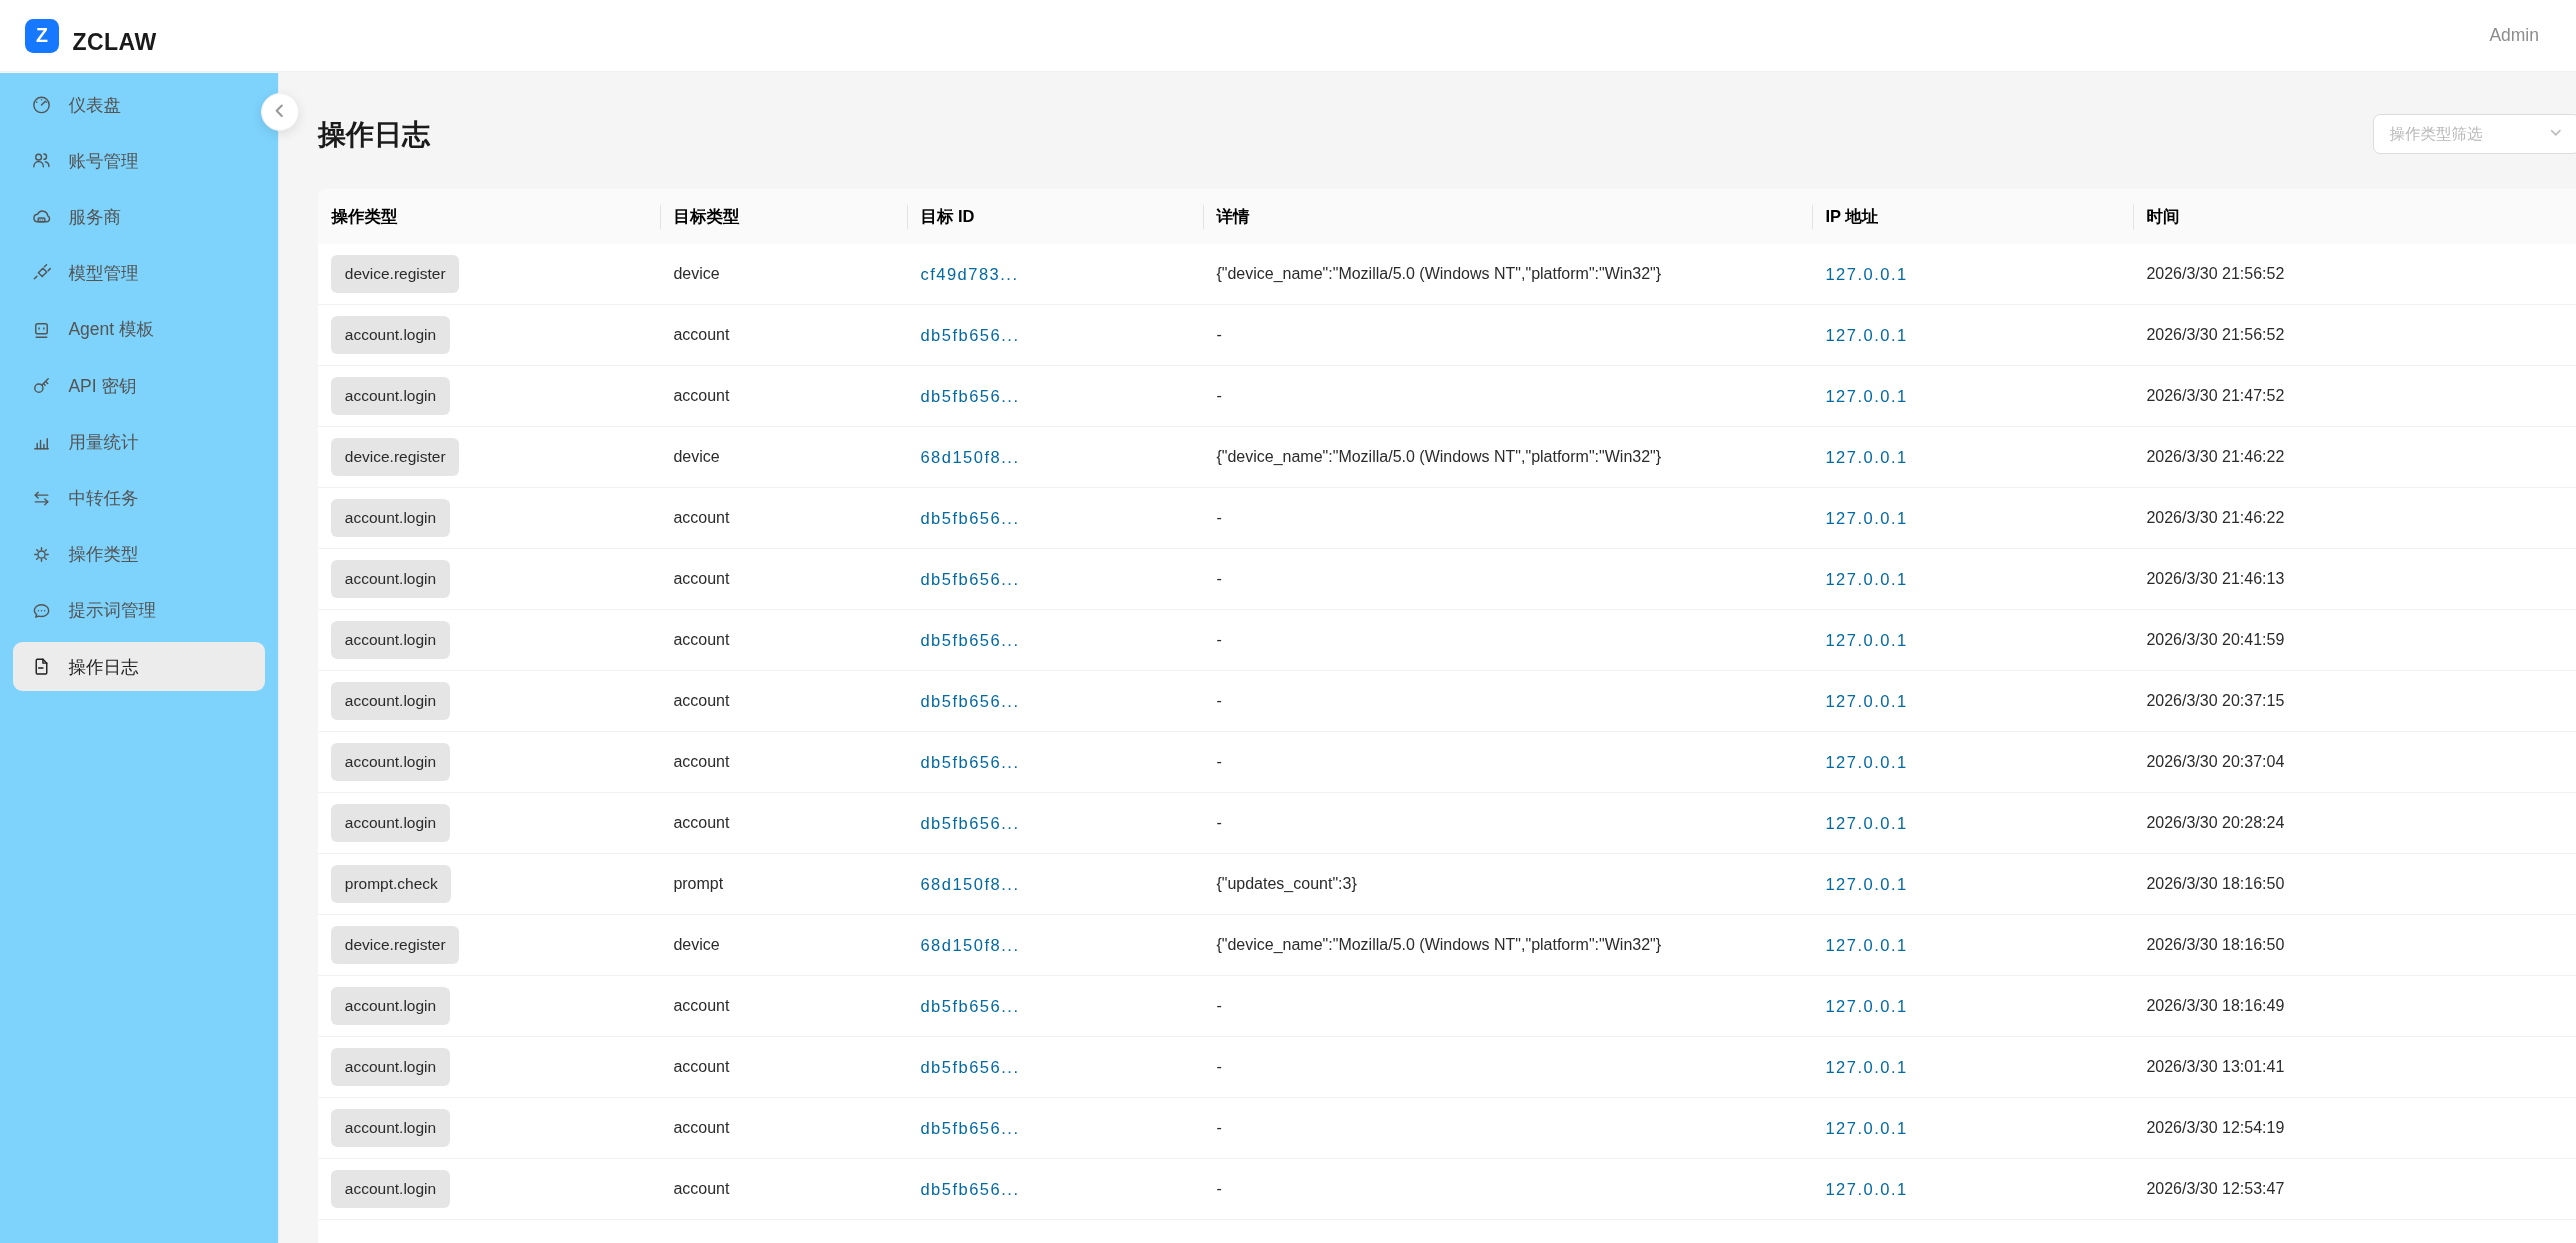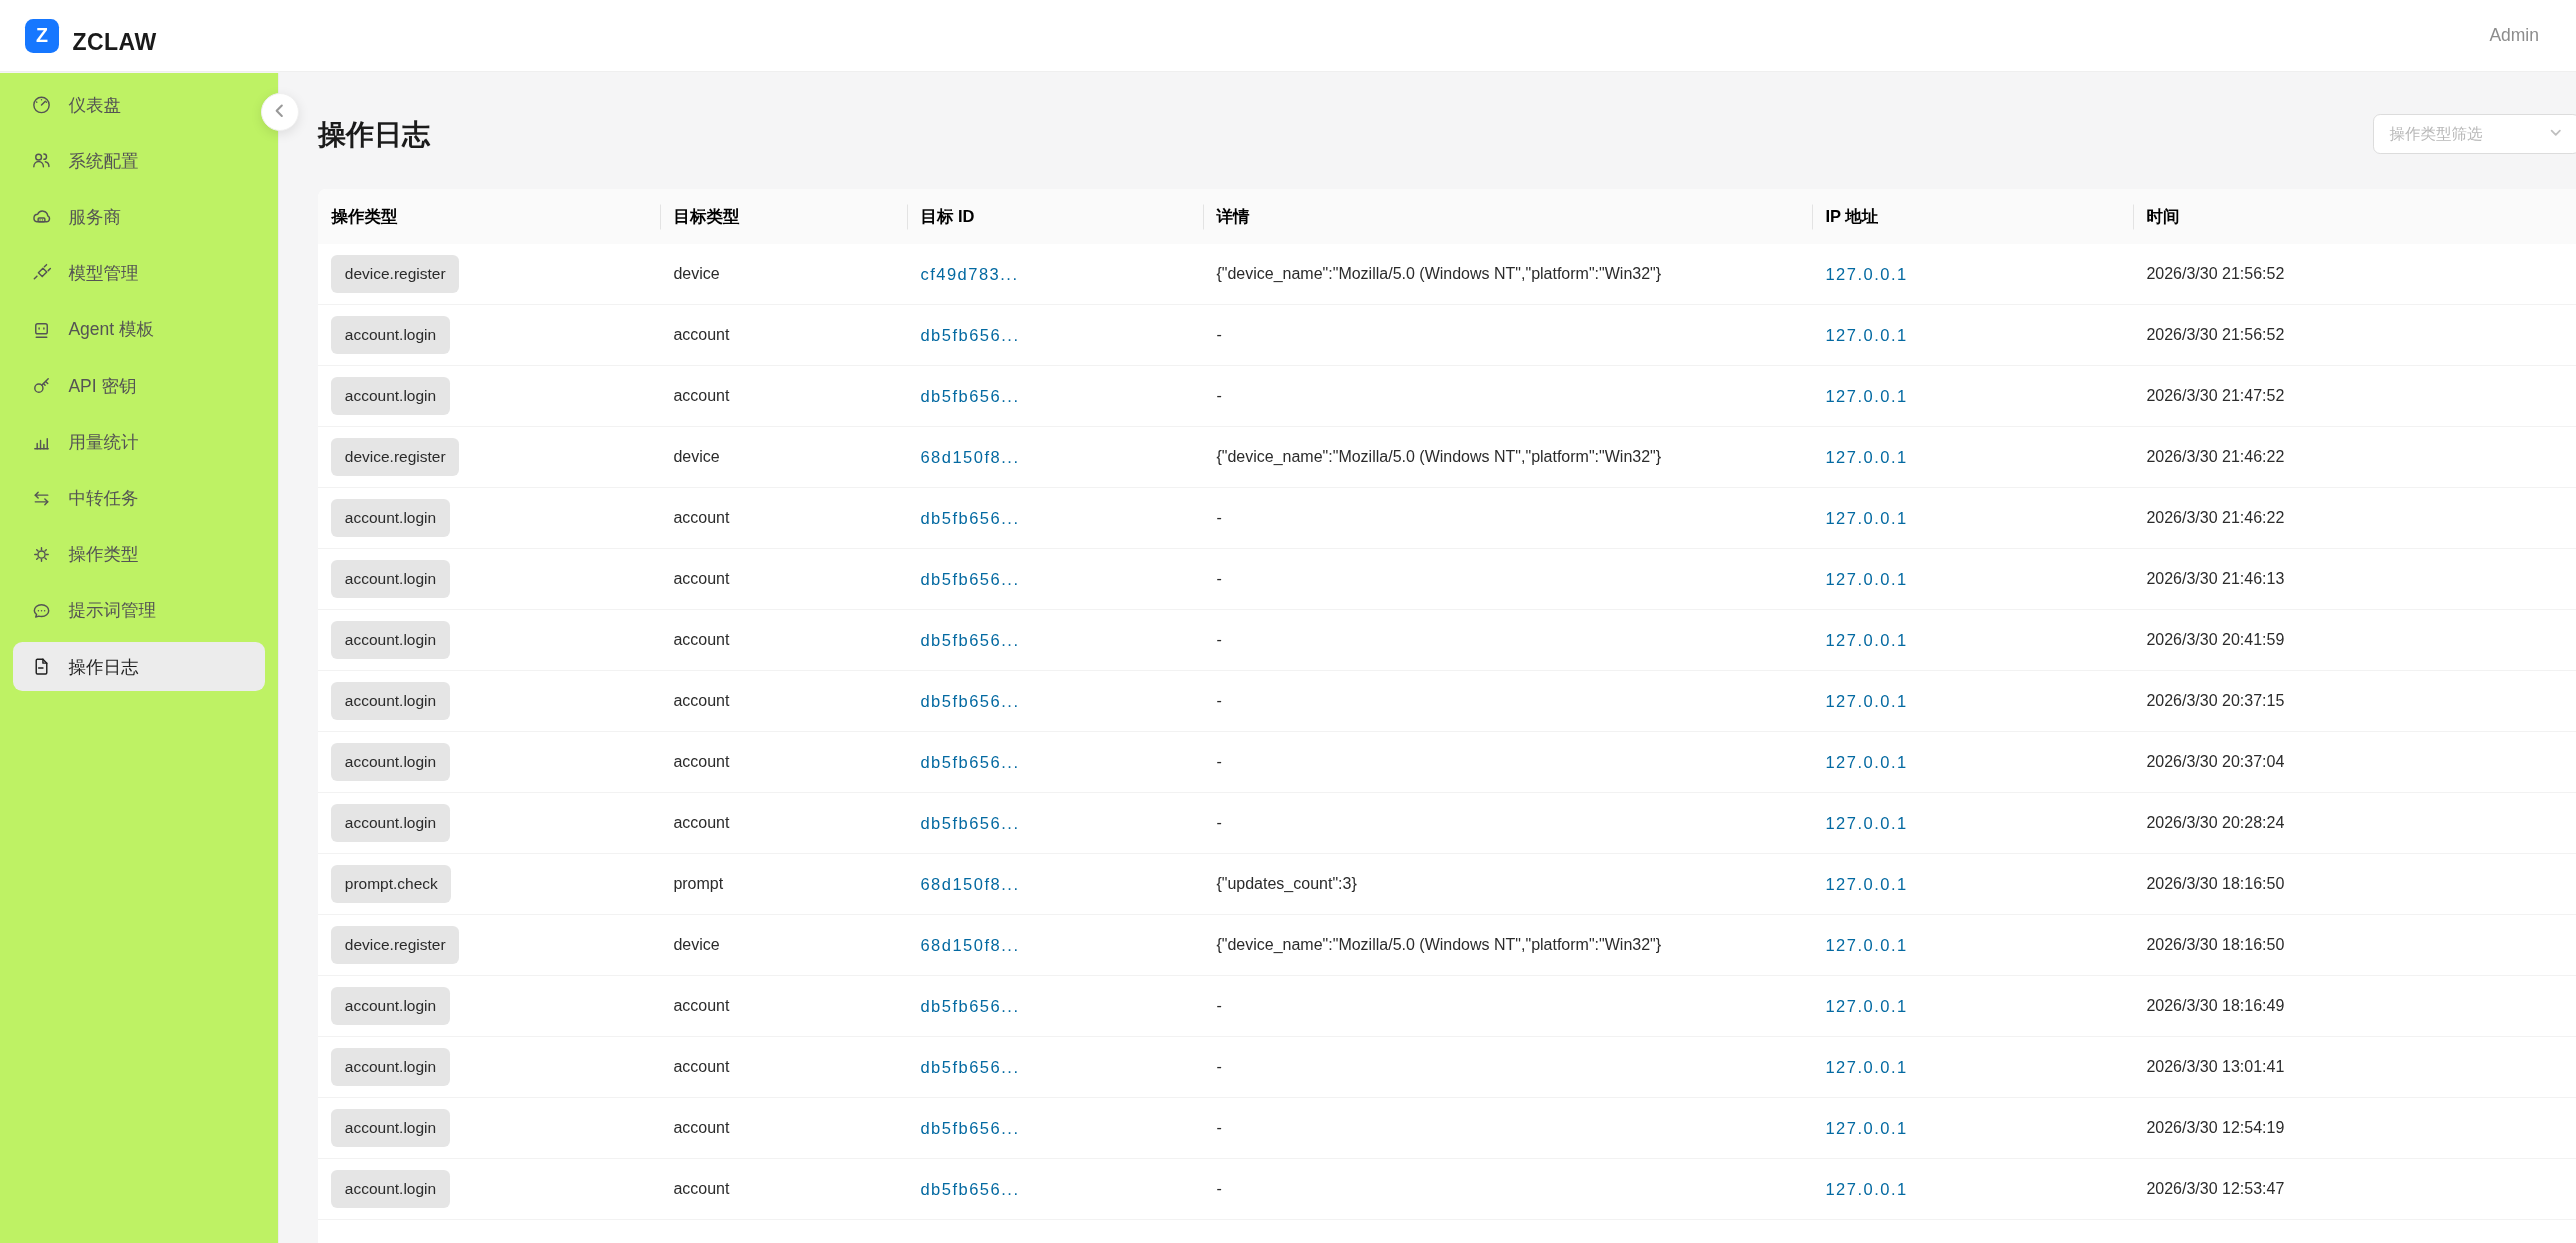--- a/index.html
+++ b/index.html
@@ -23,21 +23,21 @@
     width: 34px; height: 34px; border-radius: 8.2px;
     display: flex; align-items: center; justify-content: center;
     color: #fff; font-size: 19.6px; font-weight: 700;
   }
   .brand-name { margin-left: 13.4px; font-size: 23px; font-weight: 700; color: #1a1a1a; letter-spacing: 0.5px; margin-top: 13px; }
   .admin-label { margin-left: auto; margin-right: 74px; font-size: 17.5px; color: #8c8c8c; cursor: pointer; }
 
   
   .sidebar {
     position: absolute; left: 0; top: 73px; bottom: 0; width: 279px;
-    background: #bef264; border-right: 1px solid #ececec;
+    background: #7dd3fc; border-right: 1px solid #ececec;
     padding: 7.2px 13.4px 0 13.4px;
   }
   .menu-item {
     height: 49px; margin-bottom: 7.2px; border-radius: 9.3px;
     display: flex; align-items: center; padding: 0 16.5px;
     font-size: 17.5px; color: #545454; cursor: pointer;
   }
   .menu-item.active { background: #ececec; color: #1f1f1f; }
   .menu-icon { width: 23px; height: 23px; margin-right: 15.5px; flex: 0 0 23px; display: inline-flex; }
   .menu-icon svg { width: 23px; height: 23px; stroke: currentColor; fill: none; stroke-width: 3; stroke-linecap: round; stroke-linejoin: round; }
@@ -120,21 +120,21 @@
       </div>
       <div class="menu-item">
         <span class="menu-icon">
           <svg viewBox="0 0 48 48">
             <circle cx="18" cy="17" r="6"></circle>
             <path d="M8 37c0-6.5 4.5-11 10-11s10 4.5 10 11"></path>
             <path d="M29 10.5a5.5 5.5 0 0 1 0 11"></path>
             <path d="M32 26.5c4.5 1 7.5 5 7.5 10"></path>
           </svg>
         </span>
-        <span>系统配置</span>
+        <span>账号管理</span>
       </div>
       <div class="menu-item">
         <span class="menu-icon">
           <svg viewBox="0 0 48 48">
             <path d="M14.5 33A8 8 0 0 1 16 17.2 11 11 0 0 1 37 20.5 6.6 6.6 0 0 1 34.5 33z"></path>
             <rect x="17" y="25" width="14" height="8" rx="2"></rect>
             <path d="M21 29h.1M26 29h.1"></path>
           </svg>
         </span>
         <span>服务商</span>

